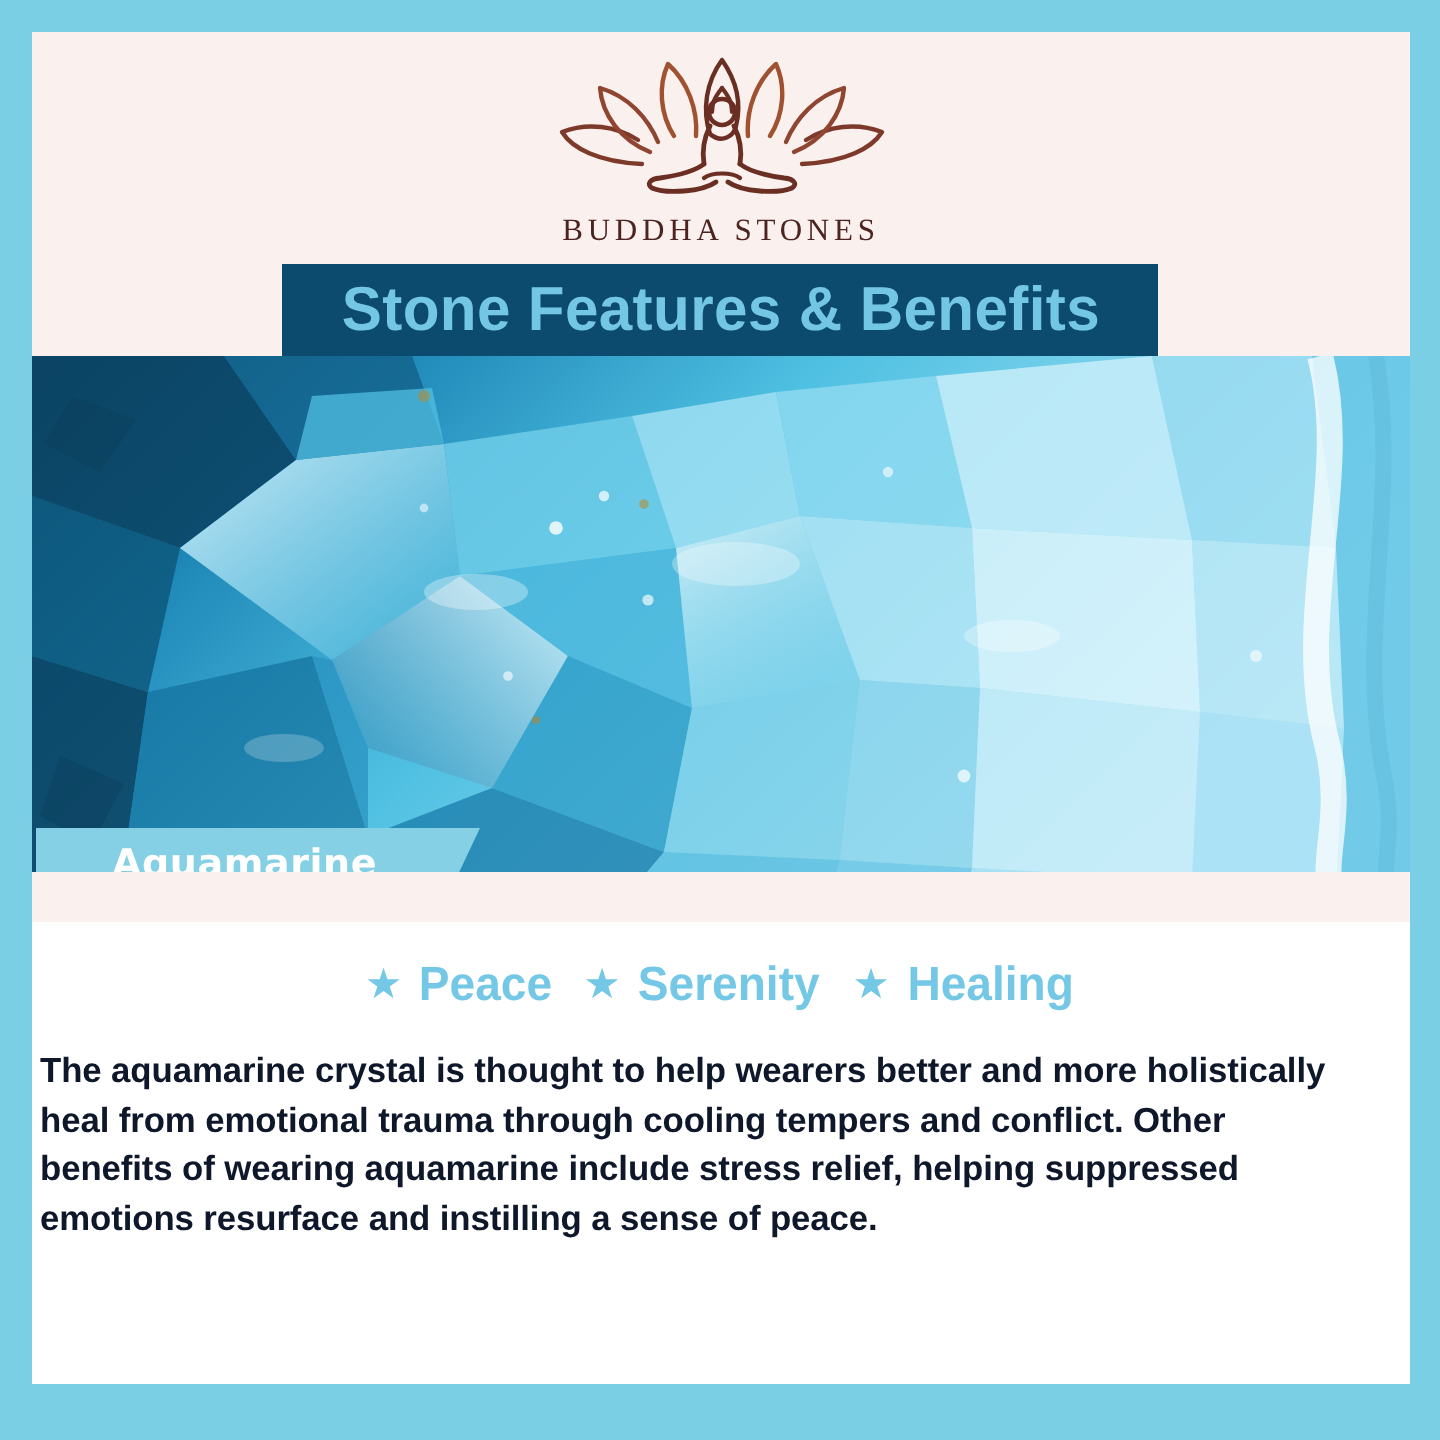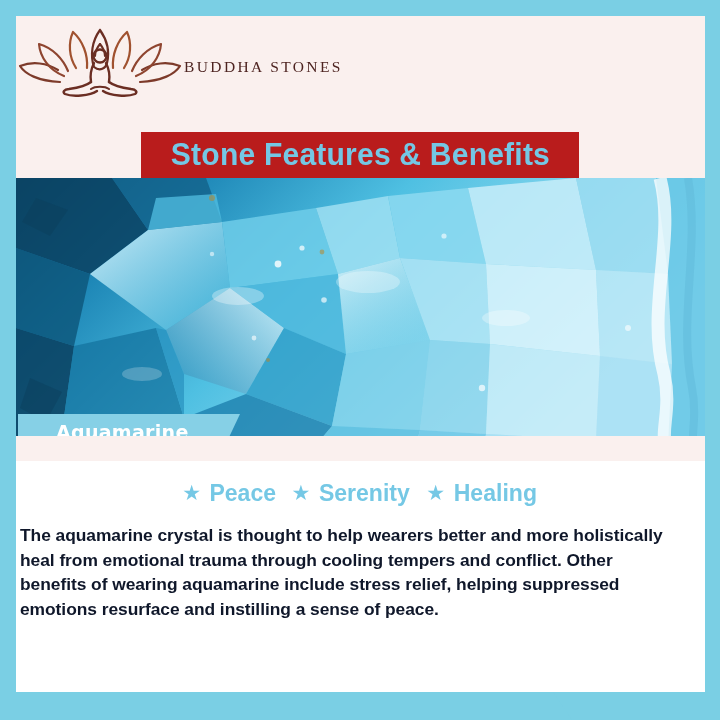--- a/index.html
+++ b/index.html
@@ -39,35 +39,35 @@
     background:#faf0ee;
   }
 
   
   .header {
     position:absolute; left:0; top:0; width:689px; height:162px;
     background:#faf0ee;
   }
   .logo-wrap {
     position:absolute; left:0; top:10px; width:689px;
-    display:flex; flex-direction:row; align-items:center;
+    display:flex; flex-direction:column; align-items:center;
   }
   .logo-mark { width:168px; height:78px; display:block; }
   .logo-text {
     margin-top:3px;
     font-family:"Liberation Serif", serif;
     font-size:15.5px; letter-spacing:2.4px; color:#4d2320;
     font-weight:400;
   }
 
   
   .title-banner {
     position:absolute; left:125px; top:116px;
     width:438px; height:46px;
-    background:#b91c1c;
+    background:#0c4a6e;
     display:flex; align-items:center; justify-content:center;
   }
   .title-banner .title {
     font-family:"Liberation Sans Narrow","Liberation Sans", sans-serif;
     font-weight:bold;
     font-size:31px;
     letter-spacing:0.2px;
     color:#74c7e4;
     transform:scaleX(0.97);
     white-space:nowrap;

